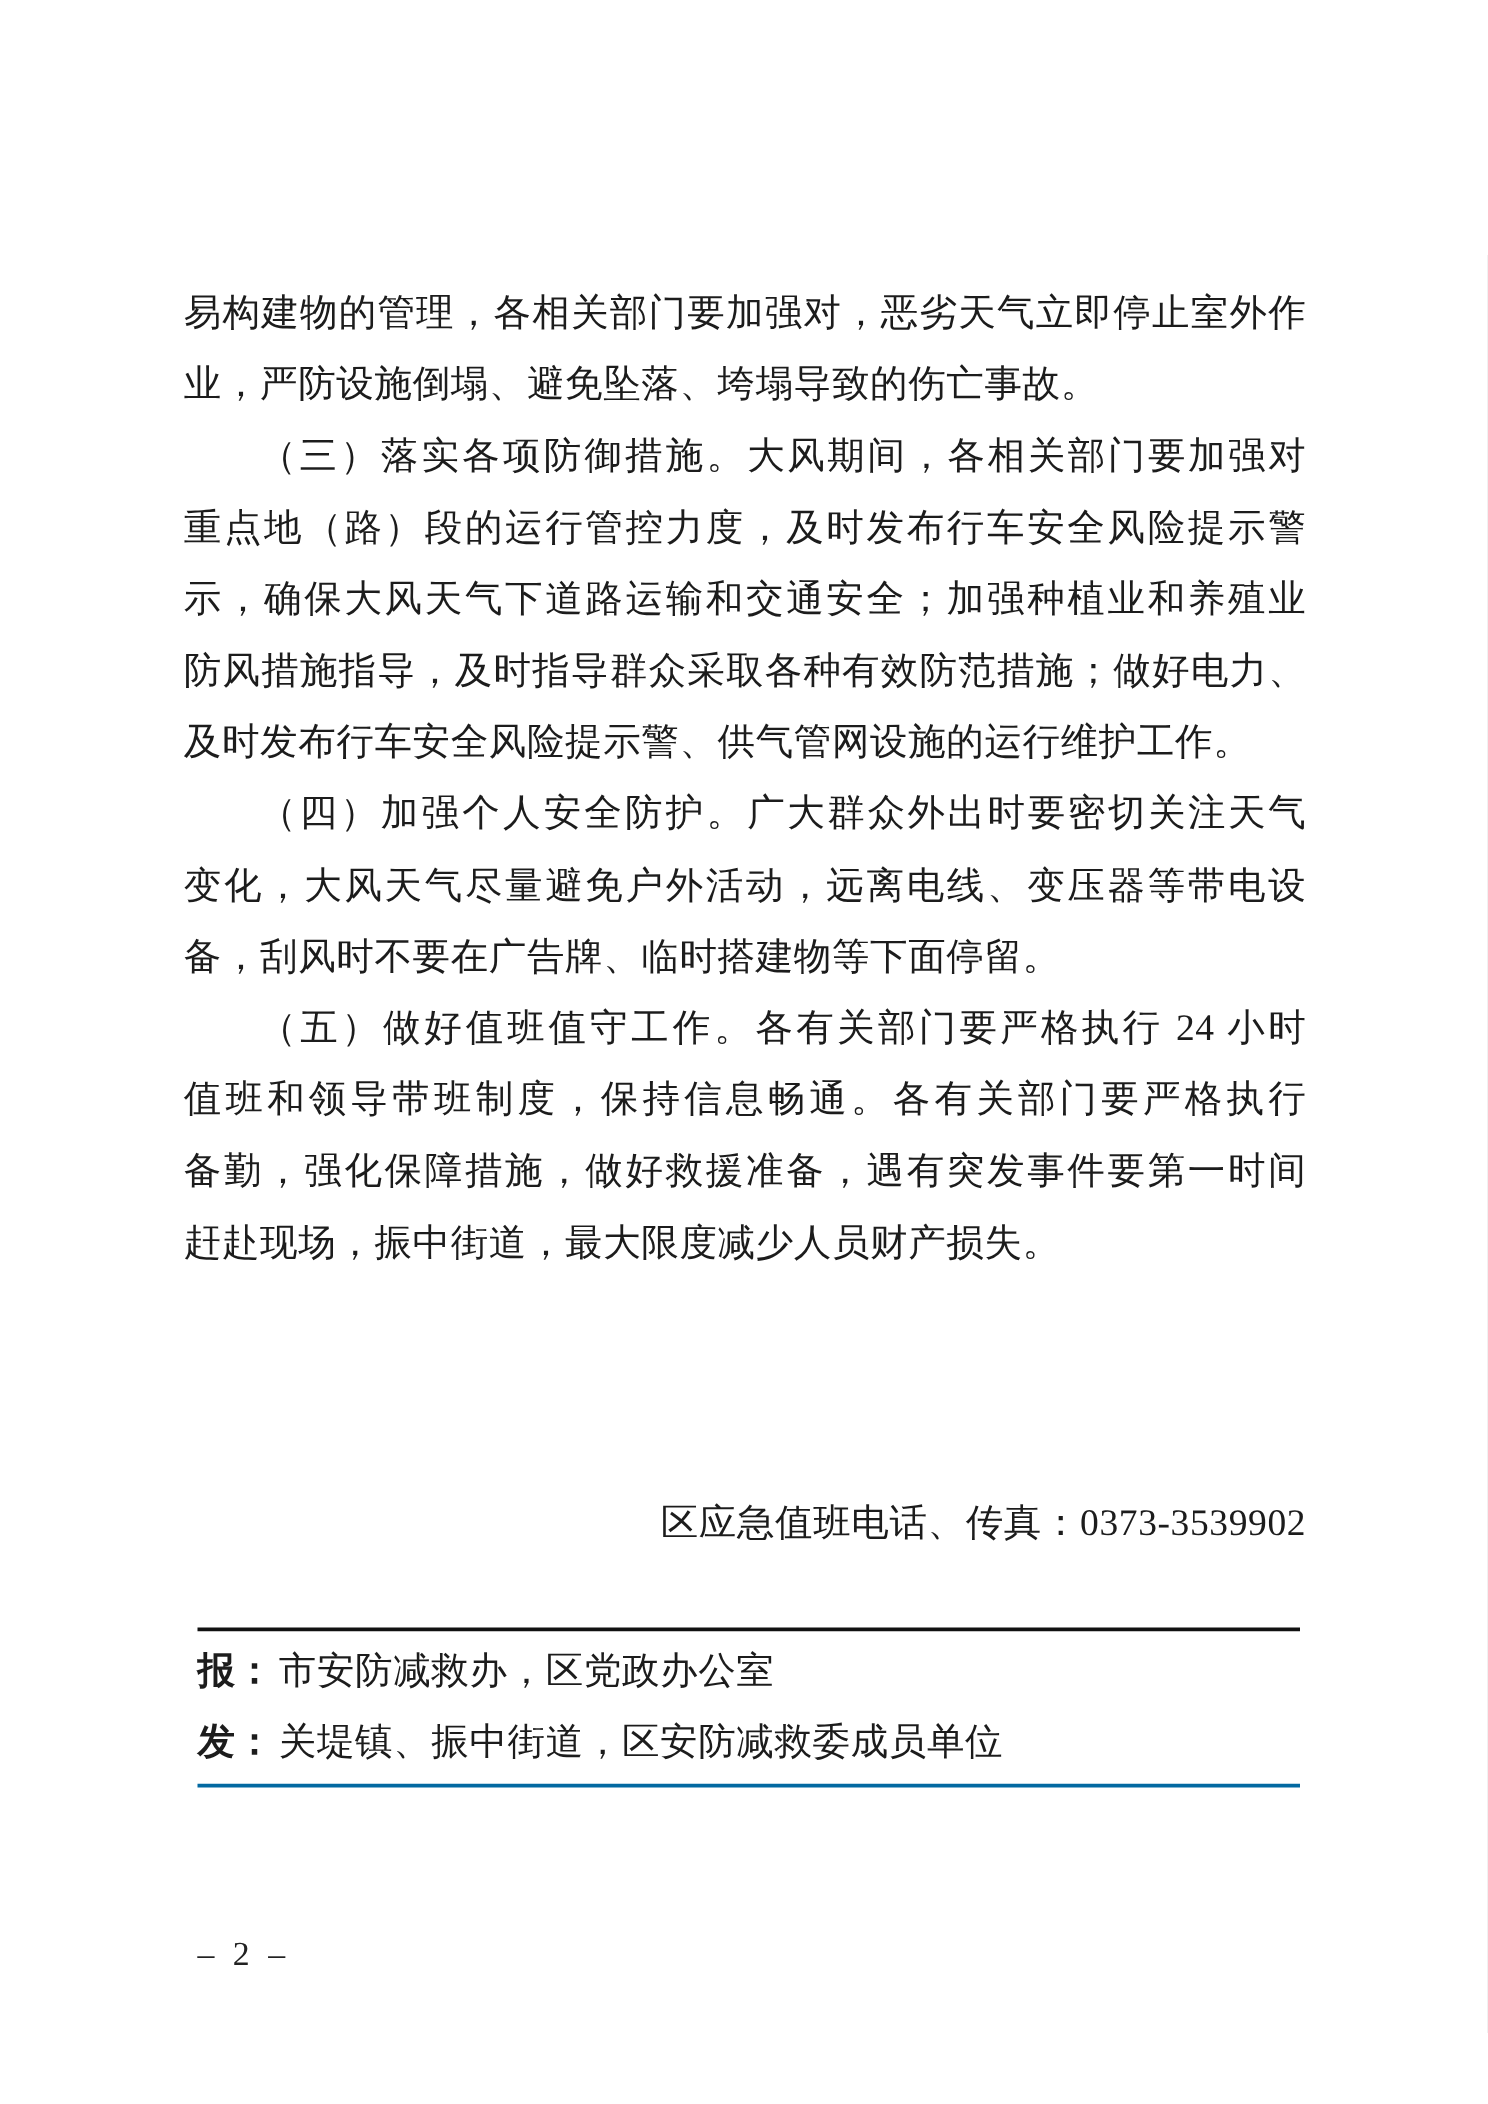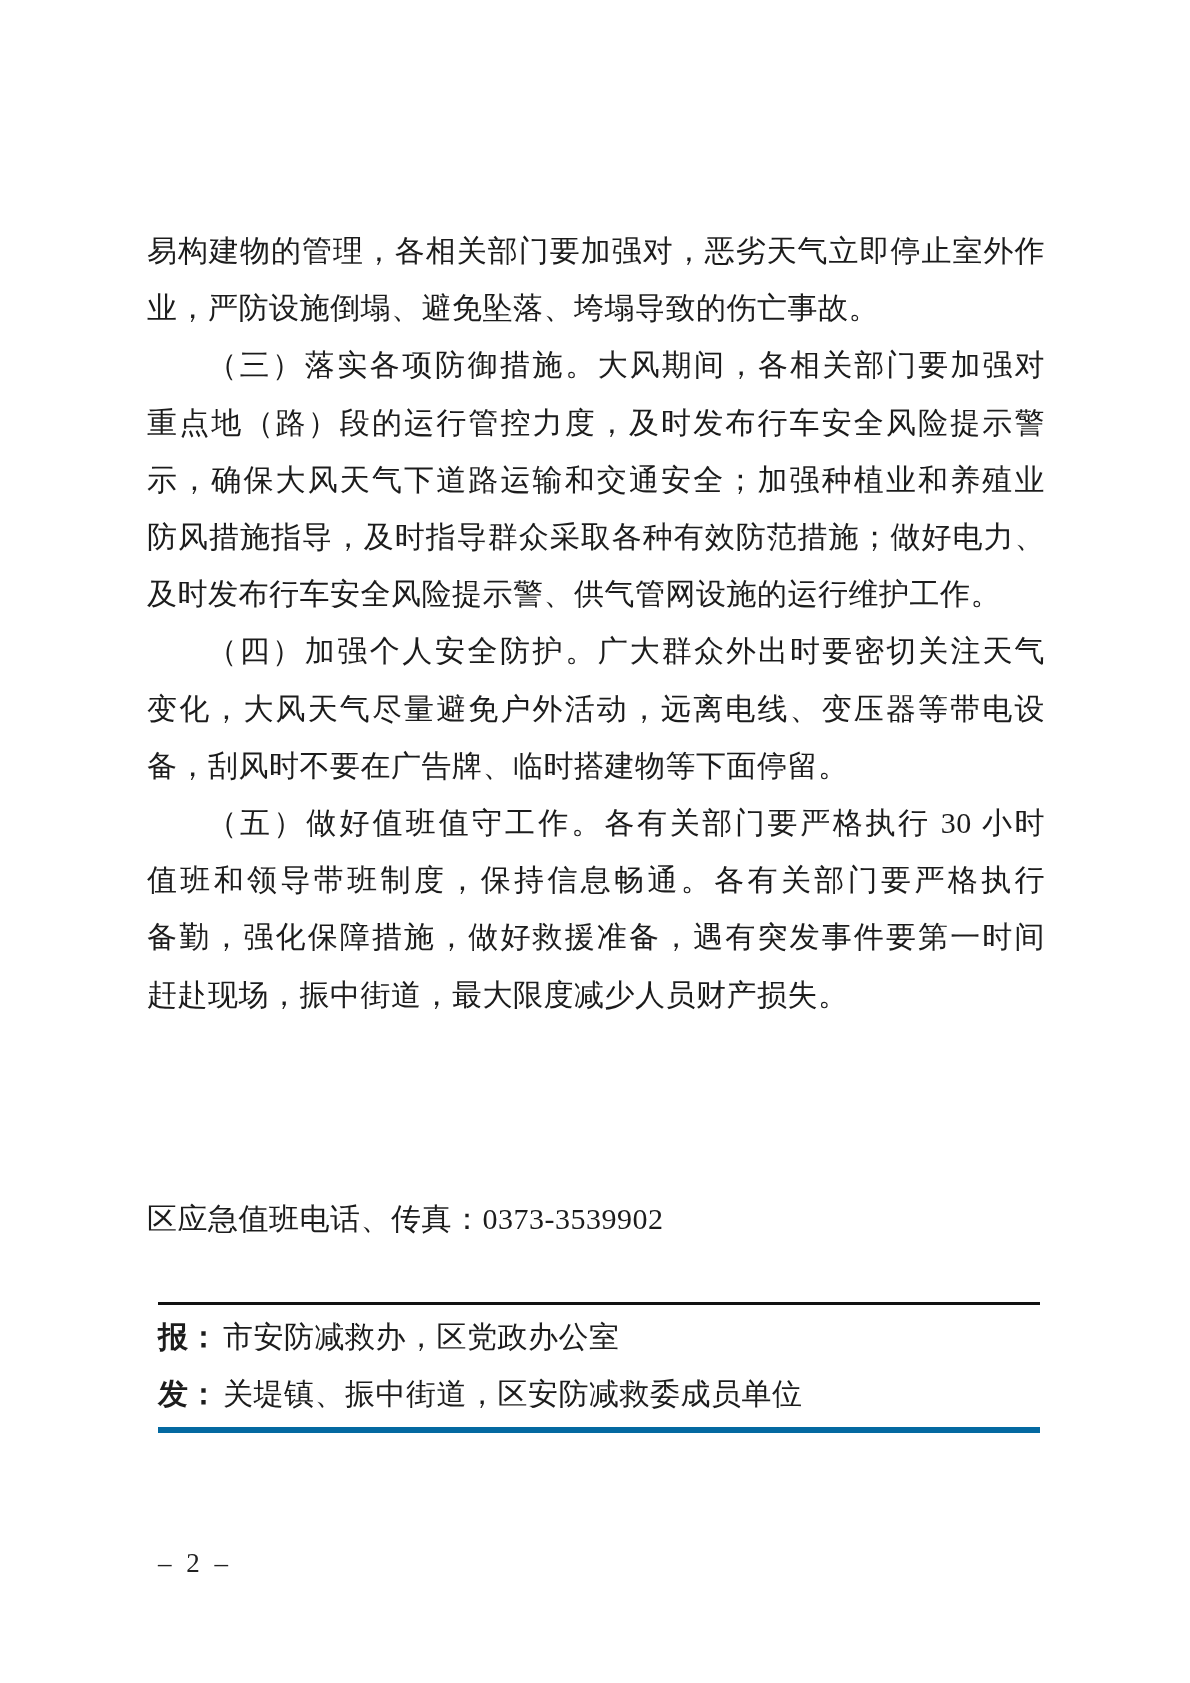--- a/index.html
+++ b/index.html
@@ -40,31 +40,32 @@
   }
   .kai {
     
     letter-spacing: 1px;
   }
   .phone-line {
     position: absolute;
     left: 147px;
     top: 1196px;
     width: 898px;
+    text-align: right;
     font-size: 30px;
     line-height: 46px;
     letter-spacing: 0.5px;
   }
   .footer-block {
     position: absolute;
     left: 158px;
     top: 1302px;
     width: 882px;
     border-top: 3px solid #111;
-    border-bottom: 6px solid #0369a1;
+    border-bottom: 3px solid #0369a1;
     padding: 3px 0 5px 0;
   }
   .footer-line {
     font-size: 30px;
     line-height: 57px;
     letter-spacing: 0.5px;
   }
   .footer-label {
     font-family: "Liberation Sans", "DejaVu Sans", sans-serif;
     font-weight: 700;
@@ -89,21 +90,21 @@
     <p class="line full">易构建物的管理，各相关部门要加强对，恶劣天气立即停止室外作</p>
     <p class="line">业，严防设施倒塌、避免坠落、垮塌导致的伤亡事故。</p>
     <p class="line full indent"><span class="kai">（三）落实各项防御措施。</span><span>大风期间，各相关部门要加强对</span></p>
     <p class="line full">重点地（路）段的运行管控力度，及时发布行车安全风险提示警</p>
     <p class="line full">示，确保大风天气下道路运输和交通安全；加强种植业和养殖业</p>
     <p class="line full">防风措施指导，及时指导群众采取各种有效防范措施；做好电力、</p>
     <p class="line">及时发布行车安全风险提示警、供气管网设施的运行维护工作。</p>
     <p class="line full indent"><span class="kai">（四）加强个人安全防护。</span><span>广大群众外出时要密切关注天气</span></p>
     <p class="line full">变化，大风天气尽量避免户外活动，远离电线、变压器等带电设</p>
     <p class="line">备，刮风时不要在广告牌、临时搭建物等下面停留。</p>
-    <p class="line full indent"><span class="kai">（五）做好值班值守工作。</span><span>各有关部门要严格执行 30 小时</span></p>
+    <p class="line full indent"><span class="kai">（五）做好值班值守工作。</span><span>各有关部门要严格执行 24 小时</span></p>
     <p class="line full">值班和领导带班制度，保持信息畅通。各有关部门要严格执行</p>
     <p class="line full">备勤，强化保障措施，做好救援准备，遇有突发事件要第一时间</p>
     <p class="line">赶赴现场，振中街道，最大限度减少人员财产损失。</p>
   </div>
 
   <div class="phone-line">区应急值班电话、传真：0373-3539902</div>
 
   <div class="footer-block">
     <div class="footer-line">
       <span class="footer-label">报：</span><span>市安防减救办，区党政办公室</span>

